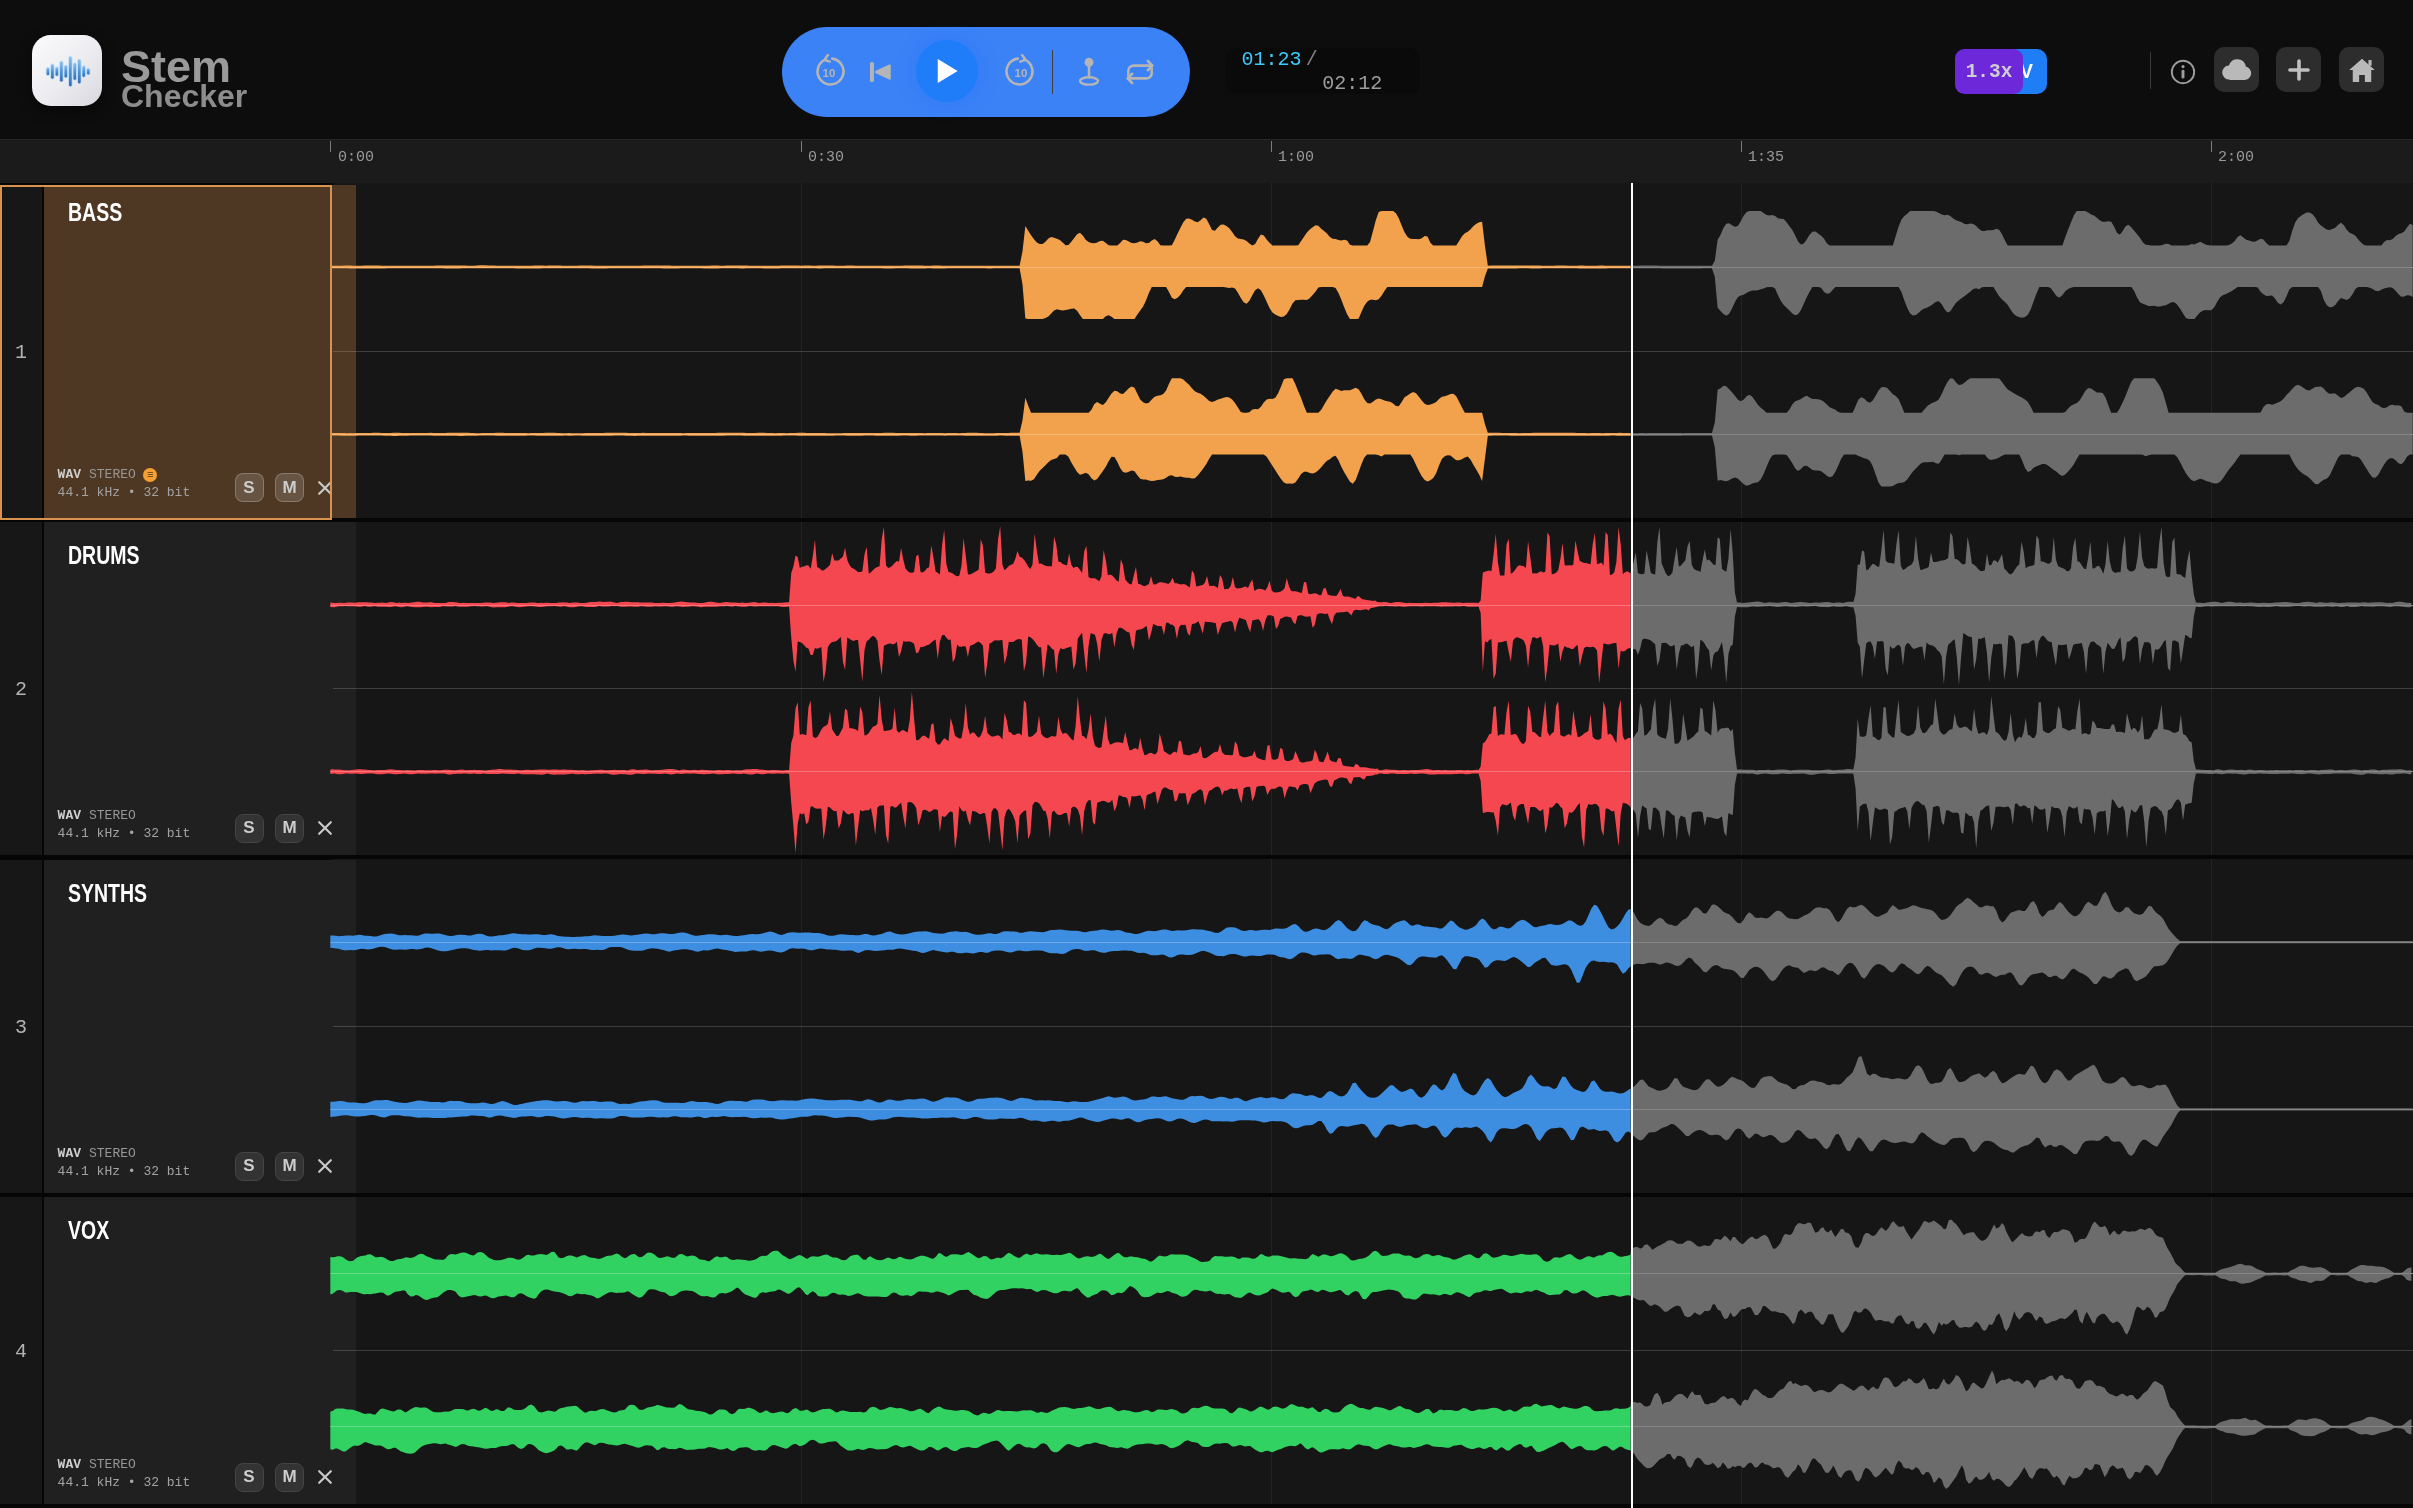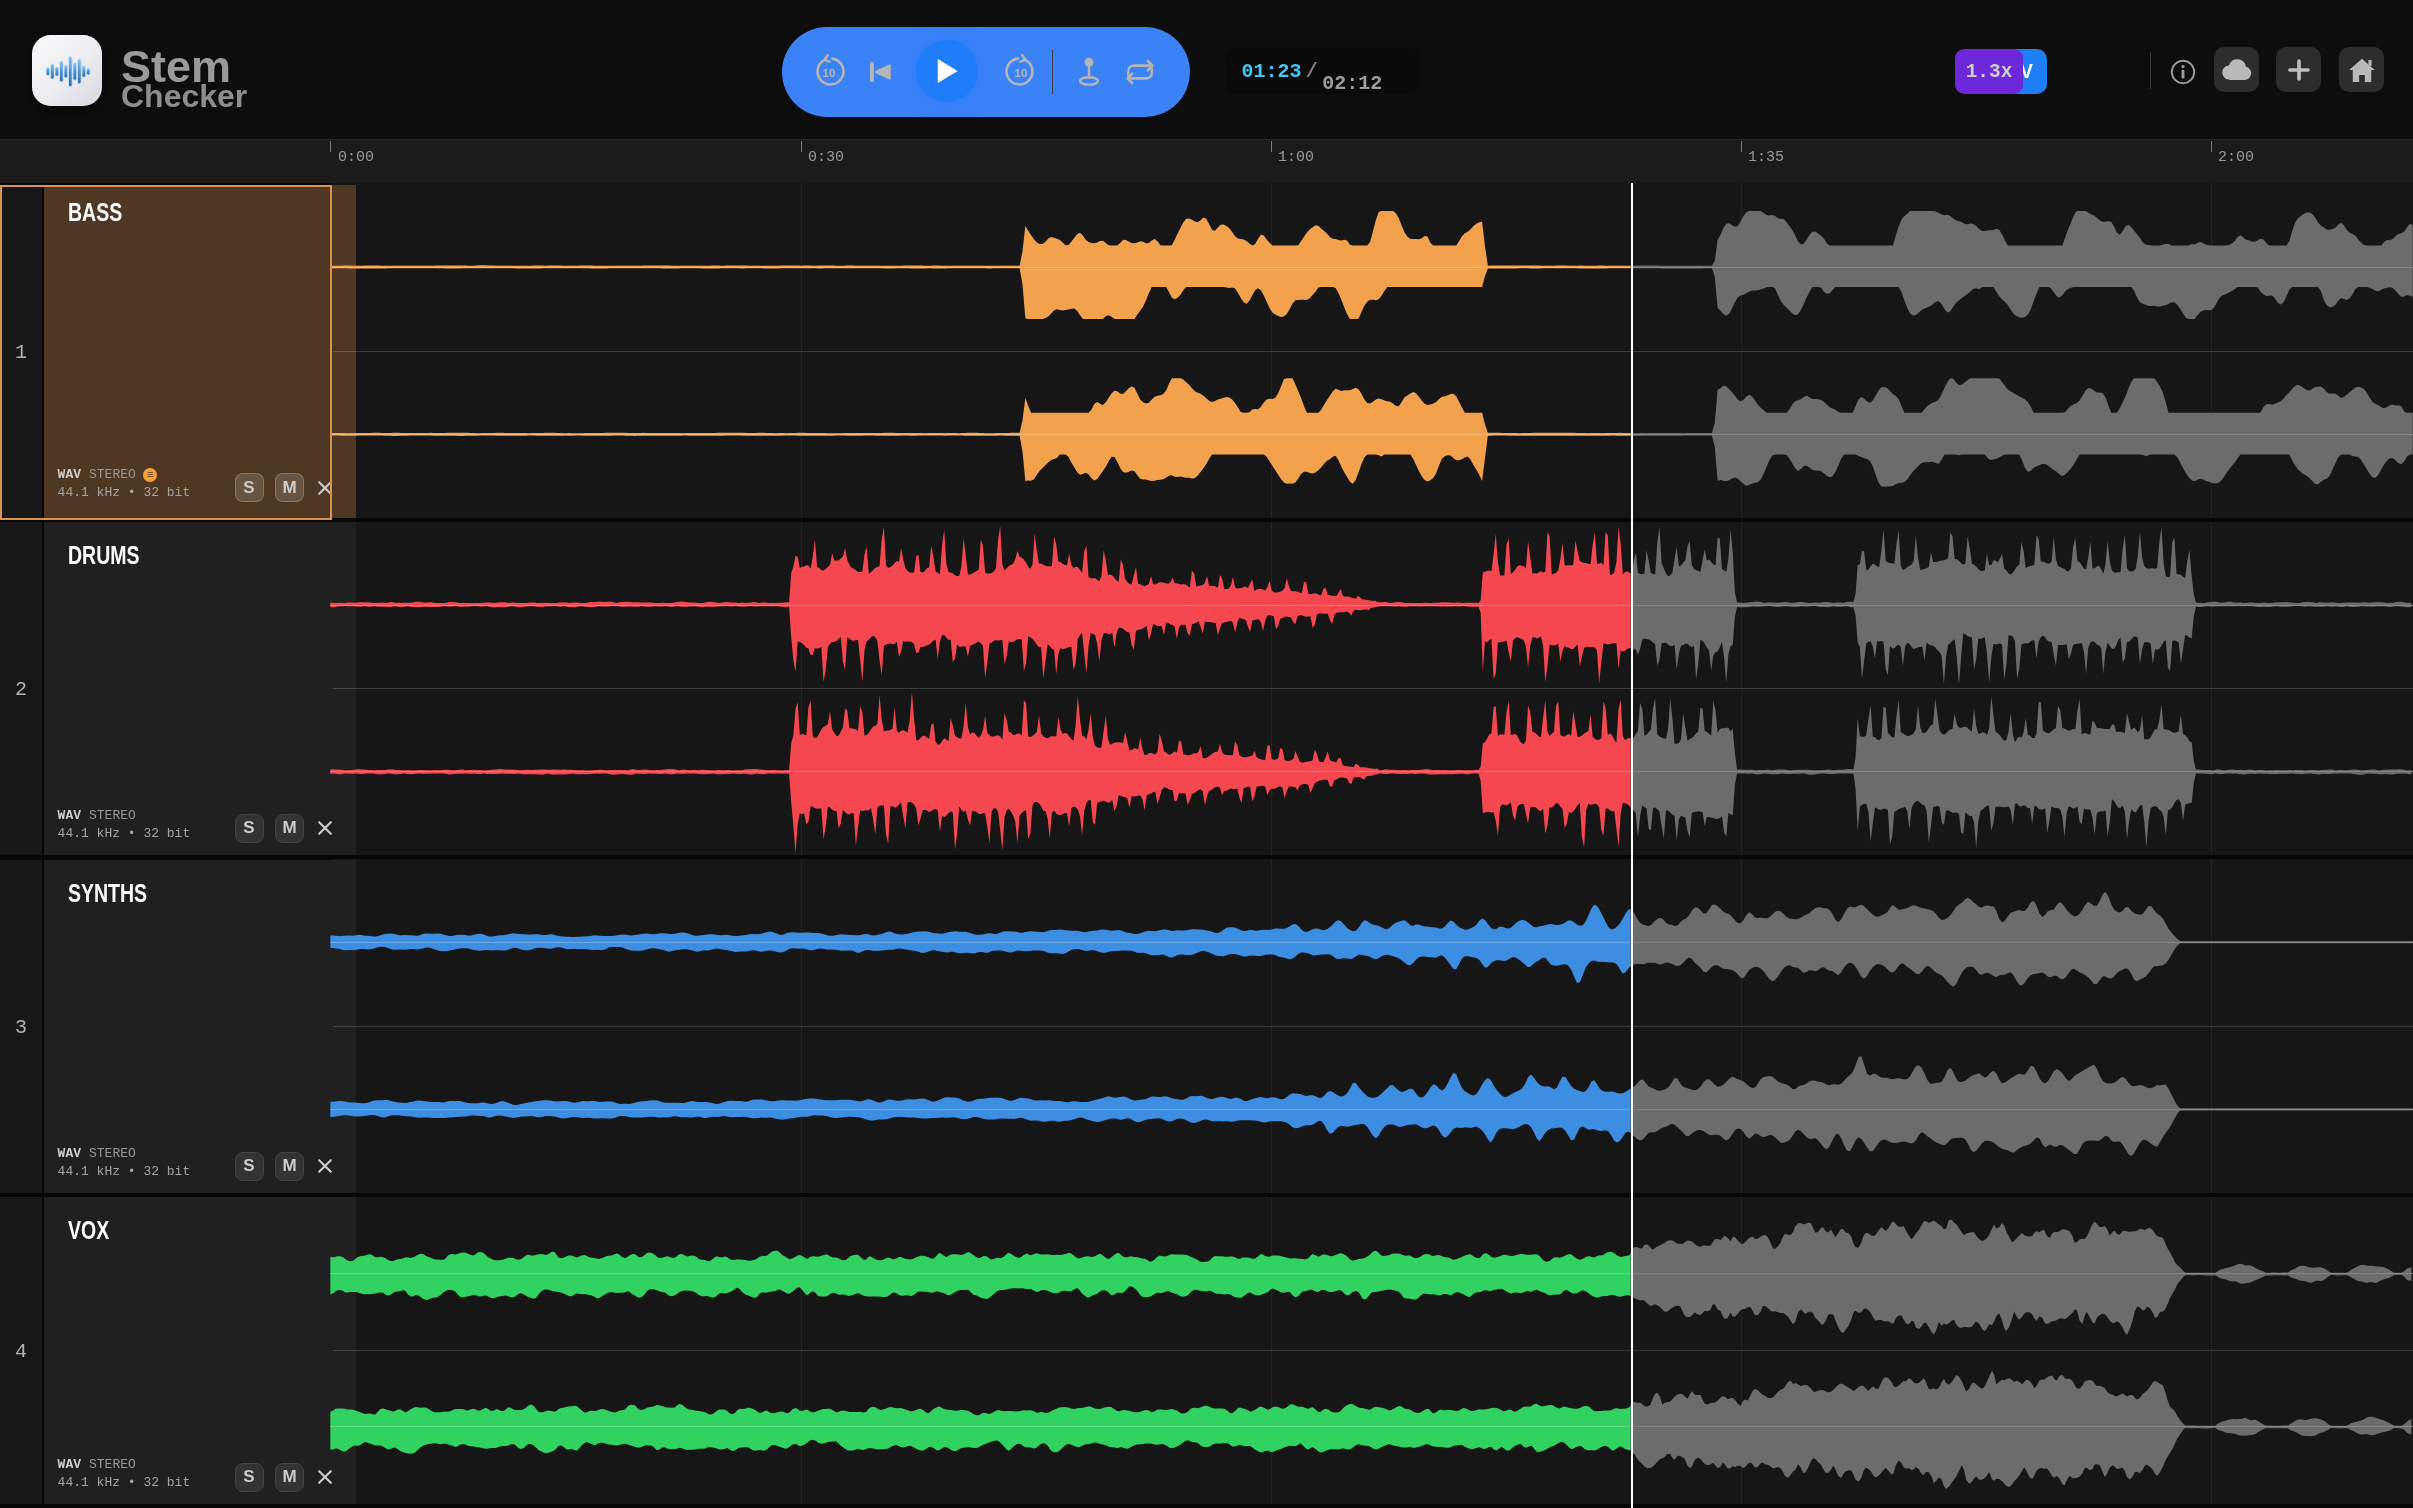--- a/index.html
+++ b/index.html
@@ -14,21 +14,21 @@
 .lchecker { position:absolute; left:121px; top:78px; font-size:32px; font-weight:bold; color:#8d8d8d; }
 
 #pill { position:absolute; left:782px; top:27px; width:408px; height:90px; border-radius:45px; background:#3b82f6;text-align:center; }
 .picon { position:absolute; top:50%; transform:translate(-50%,-50%); }
 #playbtn { position:absolute; left:916px; top:40px; width:62px; height:62px; border-radius:50%;
   background:#1f7dfa; box-shadow:0 0 17px 2.2px rgba(35,115,255,.40); }
 #playbtn svg { position:absolute; left:50%; top:50%; transform:translate(-50%,-50%); }
 .pdivider { position:absolute; left:1052px; top:50px; width:1.4px; height:44px; background:#3e3e3e; }
 
 #timebox { position:absolute; left:1225px; top:48px; width:195px; height:46px; border-radius:11.5px; background:#0a0a0a;
-  display:flex; align-items:center; padding-left:16.5px; font-family:"Liberation Mono",monospace; font-weight:bold; font-size:20px; letter-spacing:0px; }
+  display:flex; padding-left:16.5px; font-family:"Liberation Mono",monospace; font-weight:normal; font-size:20px; letter-spacing:0px; }
 #timebox .cur { color:#3fc9f8; } #timebox .sep { color:#808080; margin:0 4.3px; } #timebox .tot { color:#9d9d9d;margin-top:24px; }
 
 #hv { position:absolute; left:1966px; top:49px; width:81px; height:45px; border-radius:10px; overflow:hidden; display:flex; }
 #hv .h { width:40px; background:#2b2b2b; color:#ababab; }
 #hv .v { width:41px; background:#1f7df5; color:#fff; }
 #hv div { display:flex; align-items:center; justify-content:center; font-weight:bold; font-size:19.4px; }
 #spd { position:absolute; left:1955px; top:49px; width:68px; height:45px; border-radius:9.3px; background:#6d28d9;
   display:flex; align-items:center; justify-content:center; color:#cfcfcf; font-family:"Liberation Mono",monospace; font-weight:bold; font-size:19.4px; }
 #tdiv { position:absolute; left:2150px; top:52px; width:1.4px; height:37px; background:#3a3a3a; }
 .sqbtn { position:absolute; top:47px; width:45px; height:45px; border-radius:10px; background:#2d2d2d; }

